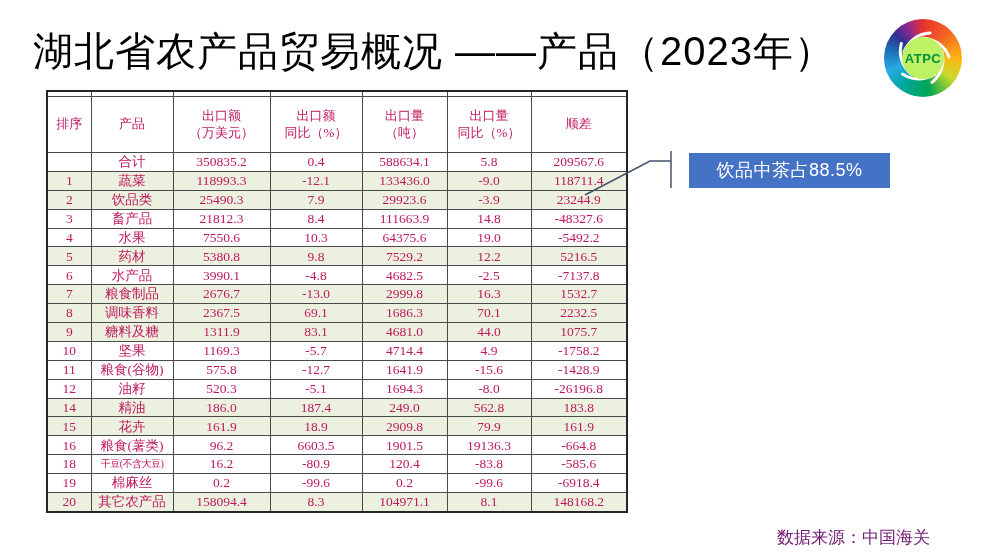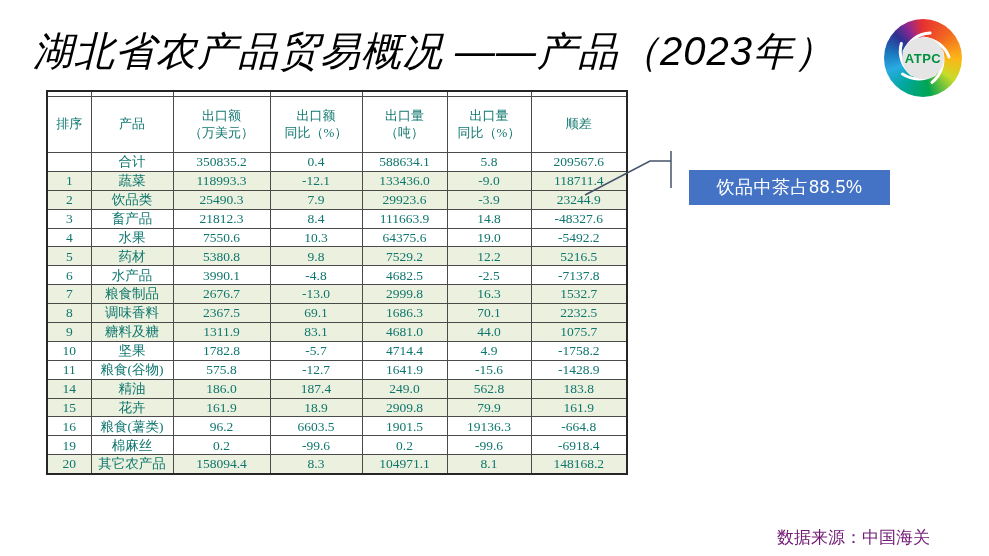--- a/index.html
+++ b/index.html
@@ -4,60 +4,59 @@
 <style>
   html,body { margin:0; padding:0; background:#ffffff; }
   .slide {
     position:relative; width:989px; height:556px; background:#ffffff;
     font-family:"Liberation Sans","DejaVu Sans",sans-serif; overflow:hidden;
   }
   .title {
     position:absolute; left:33px; top:24px; margin:0;
     font-size:40px; font-weight:400; color:#000000; letter-spacing:1px;
     white-space:nowrap;
-    font-style:italic;
   }
   
   .tbl {
     position:absolute; left:46px; top:90px; width:580px;
     border-collapse:collapse; table-layout:fixed;
-    font-family:"Liberation Serif","DejaVu Serif",serif; color:#0f766e;
+    font-family:"Liberation Serif","DejaVu Serif",serif; color:#be185d;
     border:2px solid #262626;
   }
   .tbl th, .tbl td {
     border:1px solid #4a4a4a; text-align:center; vertical-align:middle;
     padding:0; overflow:hidden; white-space:nowrap;
   }
   .tbl thead tr.strip th { height:4px; }
   .tbl thead tr.hdr th {
     height:55px; font-size:13px; font-weight:400; line-height:1.3;
   }
   .tbl tbody td { height:17.9px; font-size:13.5px; line-height:1; }
   .tbl tbody tr.hl td { background:#ebf1de; }
   .tbl tbody td.small-product { font-size:10px; letter-spacing:-0.5px; }
   
   .connector-svg { position:absolute; left:580px; top:148px; }
   .callout {
     position:absolute; left:689px; top:153px; width:201px; height:35px;
     background:#4472c4; color:#ffffff; font-size:18px; line-height:35px;
-    text-align:center; letter-spacing:0.5px;margin-top:17px;
+    text-align:center; letter-spacing:0.5px;
   }
   
   .logo { position:absolute; left:884px; top:19px; width:78px; height:78px; }
   .logo-ring {
     position:absolute; inset:0; border-radius:50%;
     background:conic-gradient(from 0deg,
       #e8312f 0deg, #f26522 45deg, #fdb515 90deg, #cadb2a 125deg,
       #00a551 170deg, #00a79d 215deg, #29abe2 250deg, #1b75bc 280deg,
       #2e3192 310deg, #92278f 335deg, #e8312f 360deg);
   }
   .logo-swirl { position:absolute; inset:0; }
   .logo-center {
     position:absolute; left:18px; top:18px; width:42px; height:42px;
-    border-radius:50%; background:#e5e5e5;
+    border-radius:50%; background:#bef264;
     display:flex; align-items:center; justify-content:center;
   }
   .logo-text {
     font-size:13px; font-weight:700; color:#00913f; letter-spacing:0.5px;
     font-family:"Liberation Sans",sans-serif;
   }
   
   .source {
     position:absolute; left:777px; top:526px; font-size:17px; color:#701a75;
     white-space:nowrap;
@@ -203,35 +202,44 @@
           <td>糖料及糖</td>
           <td>1311.9</td>
           <td>83.1</td>
           <td>4681.0</td>
           <td>44.0</td>
           <td>1075.7</td>
         </tr>
         <tr>
           <td>10</td>
           <td>坚果</td>
-          <td>1782.8</td>
+          <td>1169.3</td>
           <td>-5.7</td>
           <td>4714.4</td>
           <td>4.9</td>
           <td>-1758.2</td>
         </tr>
         <tr>
           <td>11</td>
           <td>粮食(谷物)</td>
           <td>575.8</td>
           <td>-12.7</td>
           <td>1641.9</td>
           <td>-15.6</td>
           <td>-1428.9</td>
         </tr>
+        <tr>
+          <td>12</td>
+          <td>油籽</td>
+          <td>520.3</td>
+          <td>-5.1</td>
+          <td>1694.3</td>
+          <td>-8.0</td>
+          <td>-26196.8</td>
+        </tr>
         <tr class="hl">
           <td>14</td>
           <td>精油</td>
           <td>186.0</td>
           <td>187.4</td>
           <td>249.0</td>
           <td>562.8</td>
           <td>183.8</td>
         </tr>
         <tr class="hl">
@@ -246,20 +254,29 @@
         <tr>
           <td>16</td>
           <td>粮食(薯类)</td>
           <td>96.2</td>
           <td>6603.5</td>
           <td>1901.5</td>
           <td>19136.3</td>
           <td>-664.8</td>
         </tr>
         <tr>
+          <td>18</td>
+          <td class="small-product">干豆(不含大豆)</td>
+          <td>16.2</td>
+          <td>-80.9</td>
+          <td>120.4</td>
+          <td>-83.8</td>
+          <td>-585.6</td>
+        </tr>
+        <tr>
           <td>19</td>
           <td>棉麻丝</td>
           <td>0.2</td>
           <td>-99.6</td>
           <td>0.2</td>
           <td>-99.6</td>
           <td>-6918.4</td>
         </tr>
         <tr class="hl">
           <td>20</td>

